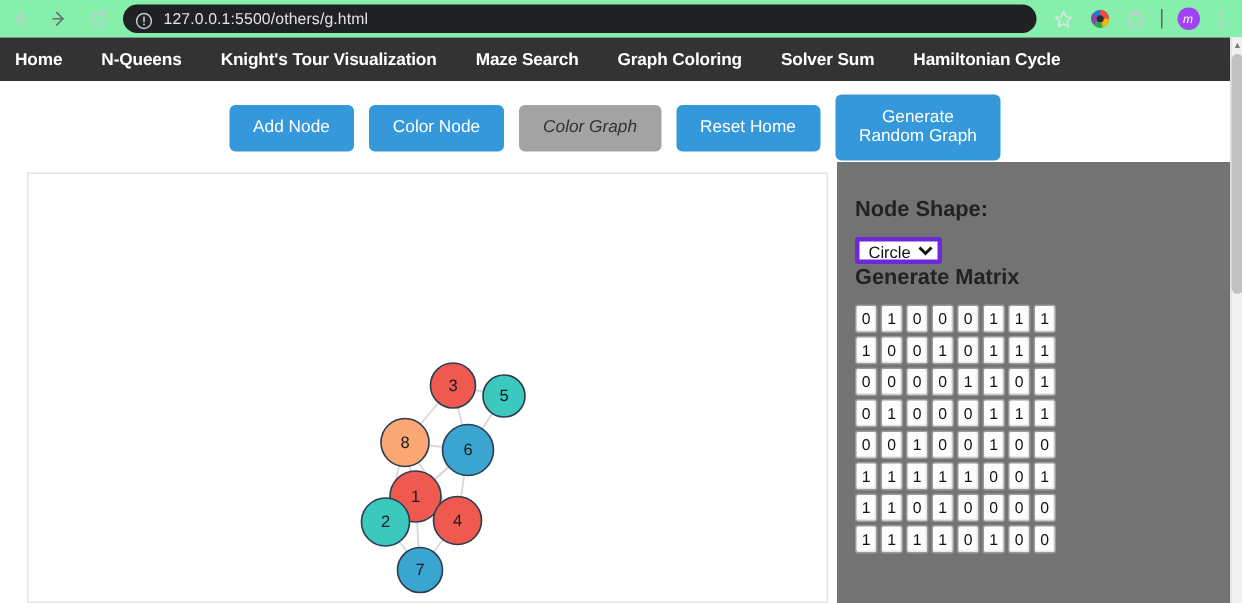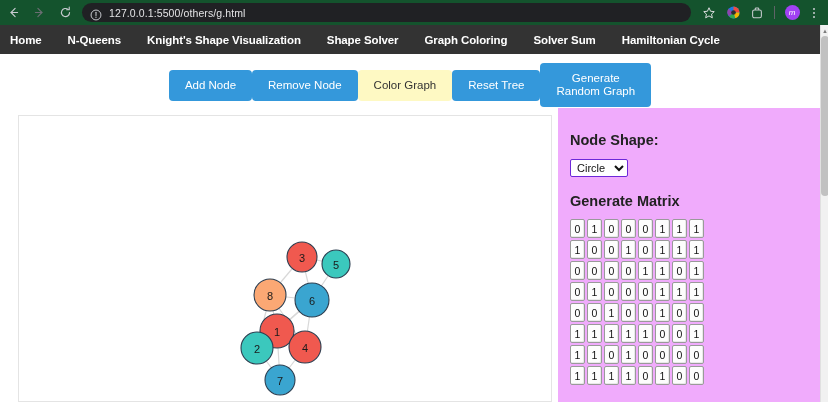--- a/index.html
+++ b/index.html
@@ -8,21 +8,21 @@
     width: 828px; height: 402px;
     overflow: hidden;
     font-family: "Liberation Sans", sans-serif;
     background: #ffffff;
   }
 
   
   #browser-toolbar {
     position: absolute; left: 0; top: 0;
     width: 828px; height: 25px;
-    background: #14532d;
+    background: #86efac;
     display: flex; align-items: center;
   }
   .nav-btn {
     width: 26px; height: 25px;
     display: flex; align-items: center; justify-content: center;
     color: #c8cbd0; font-size: 13px; line-height: 1;
   }
   .nav-btn.disabled { color: #6b6e73; }
   .nav-btn svg { display: block; }
 
@@ -110,38 +110,39 @@
     width: 8px; height: 160px;
     background: #c1c1c1;
     border-radius: 4px;
   }
 
   
   #controls-bar {
     position: absolute; left: 0; top: 60px;
     width: 820px; height: 50px;
     display: flex; align-items: center; justify-content: center;
-    gap: 0;
+    gap: 10px;
   }
   .ctrl-btn {
     border: none;
     border-radius: 4px;
     background: #3498db;
     color: #ffffff;
     font-size: 11.5px;
     font-family: "Liberation Sans", sans-serif;
     padding: 9px 16px;
     cursor: pointer;
     text-align: center;
     line-height: 13px;
     white-space: pre-line;
   }
   .ctrl-btn.secondary {
-    background: #fef9c3;
+    background: #a3a3a3;
     color: #333333;
+    font-style: italic;
   }
 
   
   #graph-canvas {
     position: absolute;
     left: 18px; top: 115px;
     width: 534px; height: 287px;
     background: #ffffff;
     border: 1px solid #e4e4e4;
     overflow: hidden;
@@ -155,40 +156,39 @@
     text-anchor: middle;
     dominant-baseline: central;
   }
   .gedge { stroke: #d8d8d8; stroke-width: 1.2; fill: none; }
 
   
   #side-panel {
     position: absolute;
     left: 558px; top: 108px;
     width: 262px; height: 294px;
-    background: #f0abfc;
+    background: #737373;
     padding: 24px 0 2px 12px;
   }
   .panel-heading {
     font-size: 14.5px;
     font-weight: bold;
     color: #222222;
     margin: 0 0 10px 0;
   }
   #node-shape-select {
     font-family: "Liberation Sans", sans-serif;
     font-size: 11px;
     padding: 1px 2px;
     width: 58px;
     height: 18px;
-    border: 1px solid #6d28d9;
+    border: 3px solid #6d28d9;
     background: #ffffff;
     color: #111111;
     border-radius: 2px;
-    margin-bottom: 16px;
   }
   #matrix-heading { margin-bottom: 10px; }
   #adjacency-matrix {
     display: flex; flex-direction: column;
     gap: 2px;
   }
   .matrix-row { display: flex; gap: 2px; }
   .matrix-cell {
     width: 15px; height: 19px;
     border: 1px solid #9a9a9a;
@@ -265,37 +265,37 @@
         <i></i>
         <i></i>
         <i></i>
       </div>
   </div>
 </div>
 
 <div id="page-navbar">
   <a class="nav-link">Home</a>
   <a class="nav-link">N-Queens</a>
-  <a class="nav-link">Knight's Shape Visualization</a>
-  <a class="nav-link">Shape Solver</a>
+  <a class="nav-link">Knight's Tour Visualization</a>
+  <a class="nav-link">Maze Search</a>
   <a class="nav-link">Graph Coloring</a>
   <a class="nav-link">Solver Sum</a>
   <a class="nav-link">Hamiltonian Cycle</a>
 </div>
 
 <div id="page-scrollbar">
   <div id="scroll-arrow-up">▲</div>
   <div id="scroll-thumb"></div>
 </div>
 
 <div id="controls-bar">
   <button class="ctrl-btn">Add Node</button>
-  <button class="ctrl-btn">Remove Node</button>
+  <button class="ctrl-btn">Color Node</button>
   <button class="ctrl-btn secondary">Color Graph</button>
-  <button class="ctrl-btn">Reset Tree</button>
+  <button class="ctrl-btn">Reset Home</button>
   <button class="ctrl-btn">Generate
 Random Graph</button>
 </div>
 
 <div id="graph-canvas">
   <svg id="graph-svg" width="534" height="287">
     <g id="edges-layer">
         <line x1="258" y1="215" x2="238" y2="232" class="gedge" stroke="#d8d8d8"></line>
         <line x1="258" y1="215" x2="286" y2="231" class="gedge" stroke="#d8d8d8"></line>
         <line x1="258" y1="215" x2="293" y2="184" class="gedge" stroke="#d8d8d8"></line>

